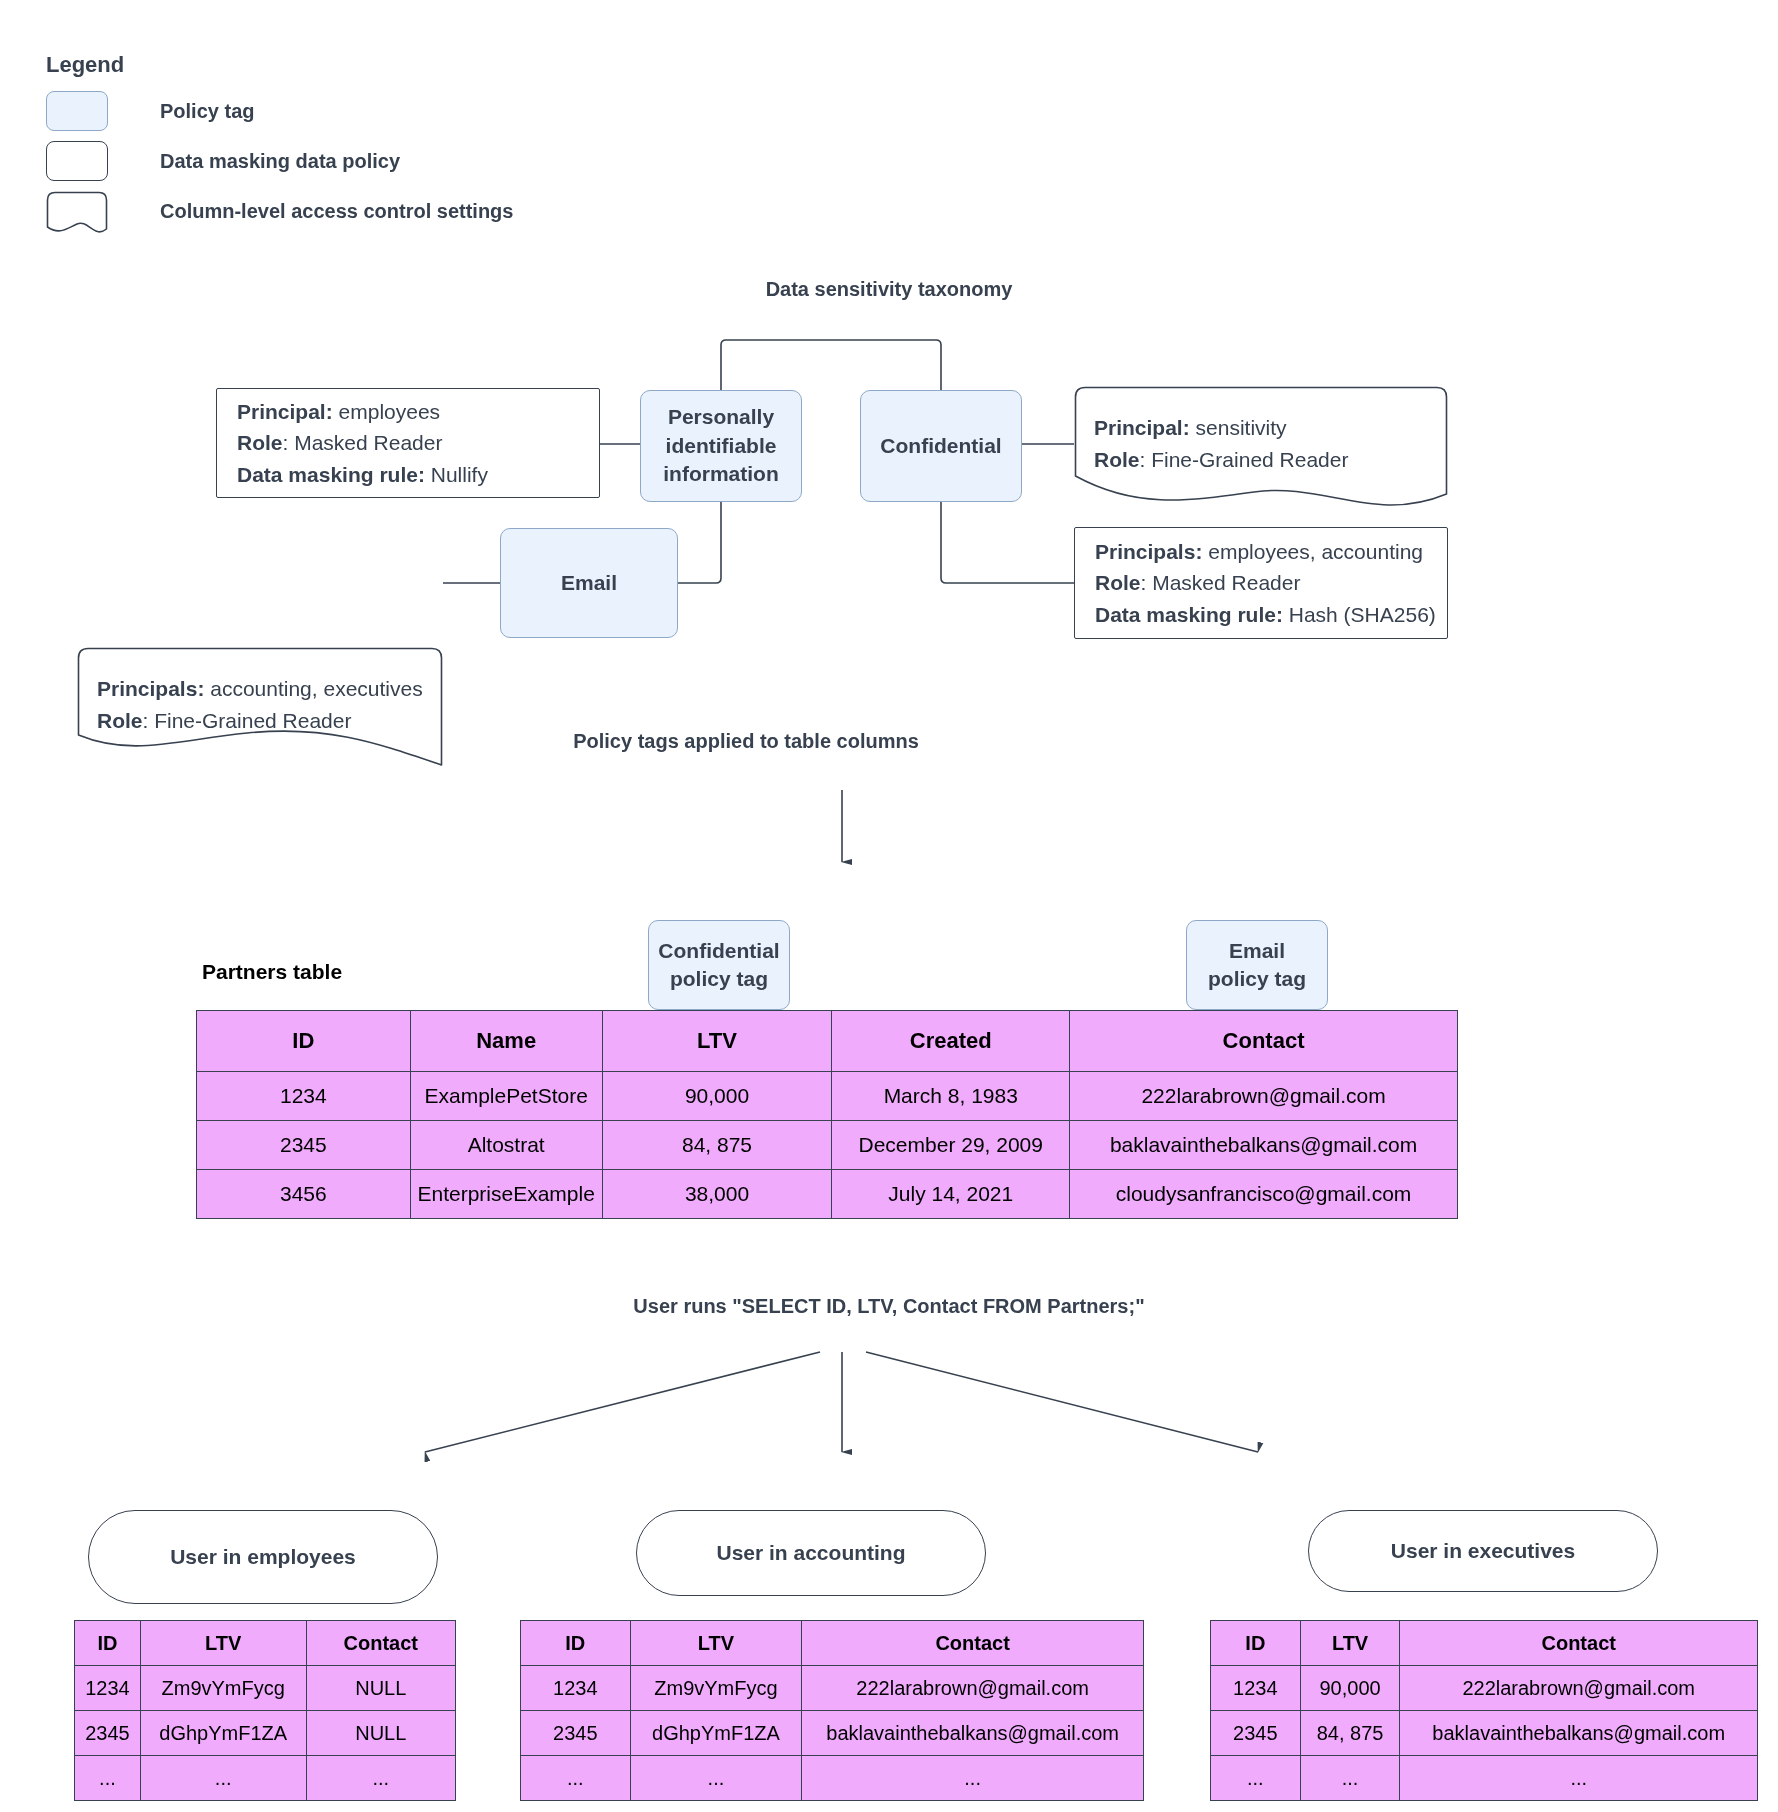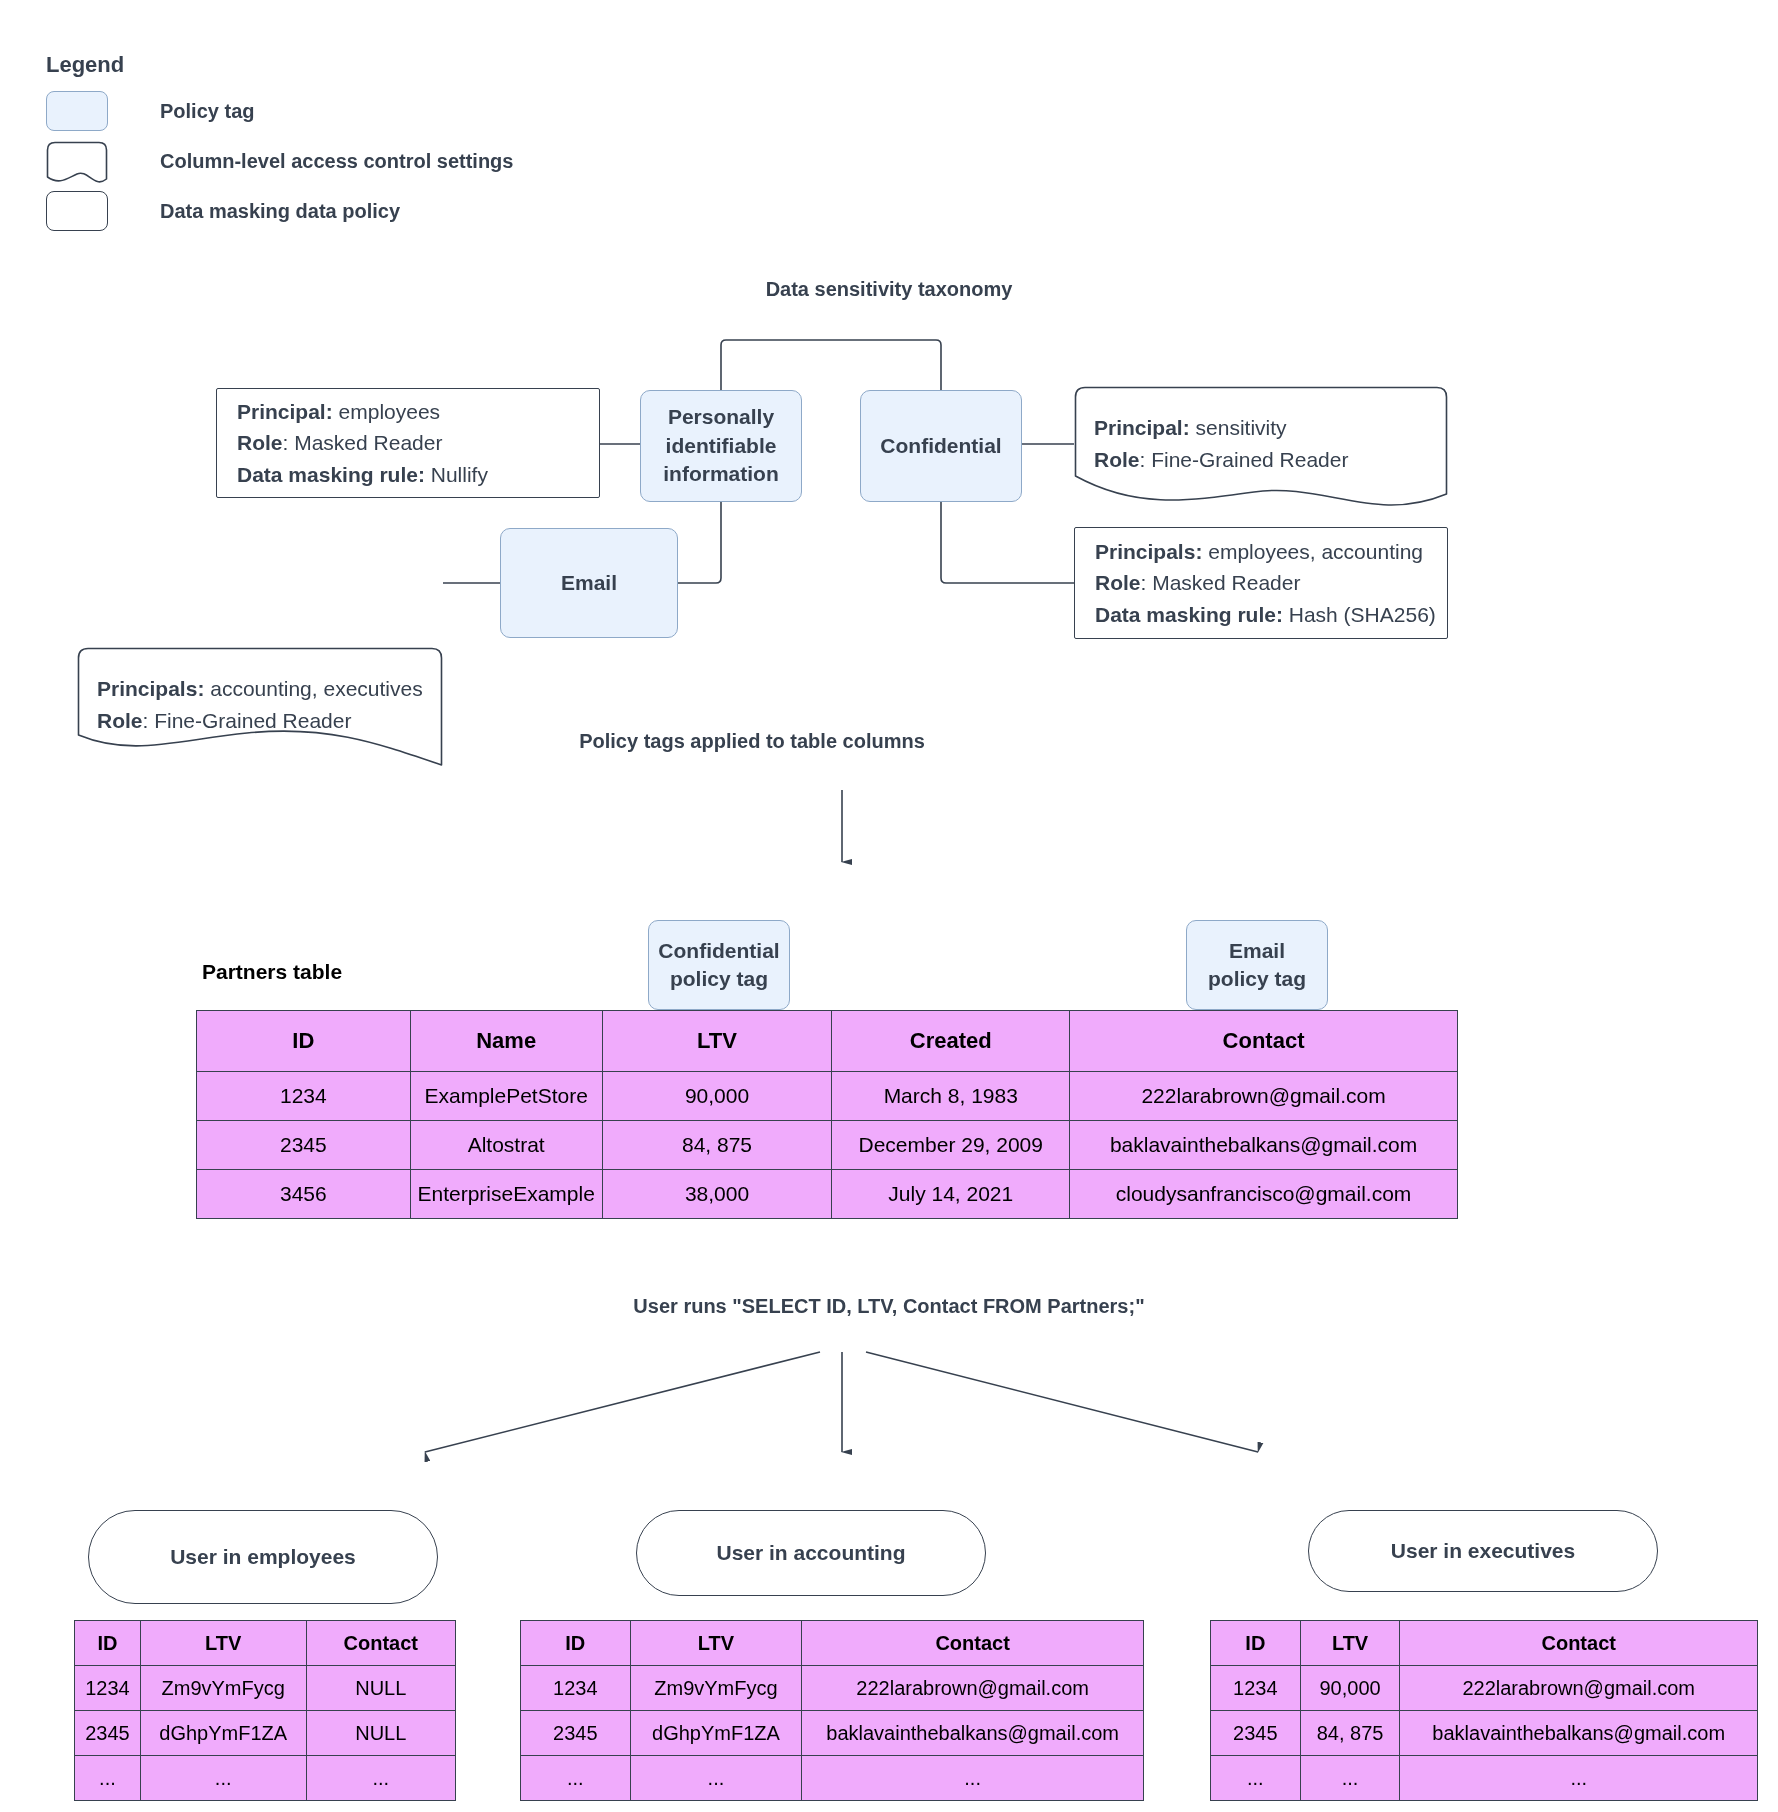--- a/index.html
+++ b/index.html
@@ -68,32 +68,32 @@
 
 <div class="abs" id="legend">
   <div class="legend-title">Legend</div>
 
   <div class="legend-row">
     <div class="legend-swatch sw-tag"></div>
     <div class="legend-label">Policy tag</div>
   </div>
 
   <div class="legend-row">
+    <div class="legend-swatch sw-policy"></div>
+    <div class="legend-label">Data masking data policy</div>
+  </div>
+
+  <div class="legend-row">
     <div class="legend-swatch sw-wave">
       <svg width="62" height="46" viewBox="0 0 62 46">
         <path d="M1.5,9 Q1.5,1.5 9,1.5 L53,1.5 Q60.5,1.5 60.5,9 L60.5,38
                  C48,48 42,28 31,33 C20,38 13,44 1.5,36 Z" fill="#ffffff" stroke="#37414f" stroke-width="1.6" stroke-linejoin="round"></path>
       </svg>
     </div>
     <div class="legend-label">Column-level access control settings</div>
-  </div>
-
-  <div class="legend-row">
-    <div class="legend-swatch sw-policy"></div>
-    <div class="legend-label">Data masking data policy</div>
   </div>
 </div>
 
 <div class="abs sec-title" style="left:0;top:278px;width:1778px;">Data sensitivity taxonomy</div>
 
 <svg class="overlay">
   <g fill="none" stroke="#37414f" stroke-width="1.6">
 
     <path d="M721,395 L721,345 Q721,340 726,340 L936,340 Q941,340 941,345 L941,390"></path>
 
@@ -152,21 +152,21 @@
 </div>
 
 <div class="abs policybox" style="left:1074px;top:527px;width:374px;height:112px;">
   <div>
     <div><b>Principals:</b><span> employees, accounting</span></div>
     <div><b>Role</b><span>: Masked Reader</span></div>
     <div><b>Data masking rule:</b><span> Hash (SHA256)</span></div>
   </div>
 </div>
 
-<div class="abs sec-title" style="left:0;top:730px;width:1492px;padding-left:6px;">Policy tags applied to table columns</div>
+<div class="abs sec-title" style="left:0;top:730px;width:1492px;">Policy tags applied to table columns</div>
 
 <svg class="overlay">
   <defs>
     <marker id="ahead" markerWidth="10" markerHeight="12" refX="3" refY="10" orient="auto" markerUnits="userSpaceOnUse">
       <path d="M0,0 L6,0 L3,11 Z" fill="#37414f"></path>
     </marker>
   </defs>
   <line x1="842" y1="790" x2="842" y2="862" stroke="#37414f" stroke-width="1.6" marker-end="url(#ahead)"></line>
 </svg>
 

